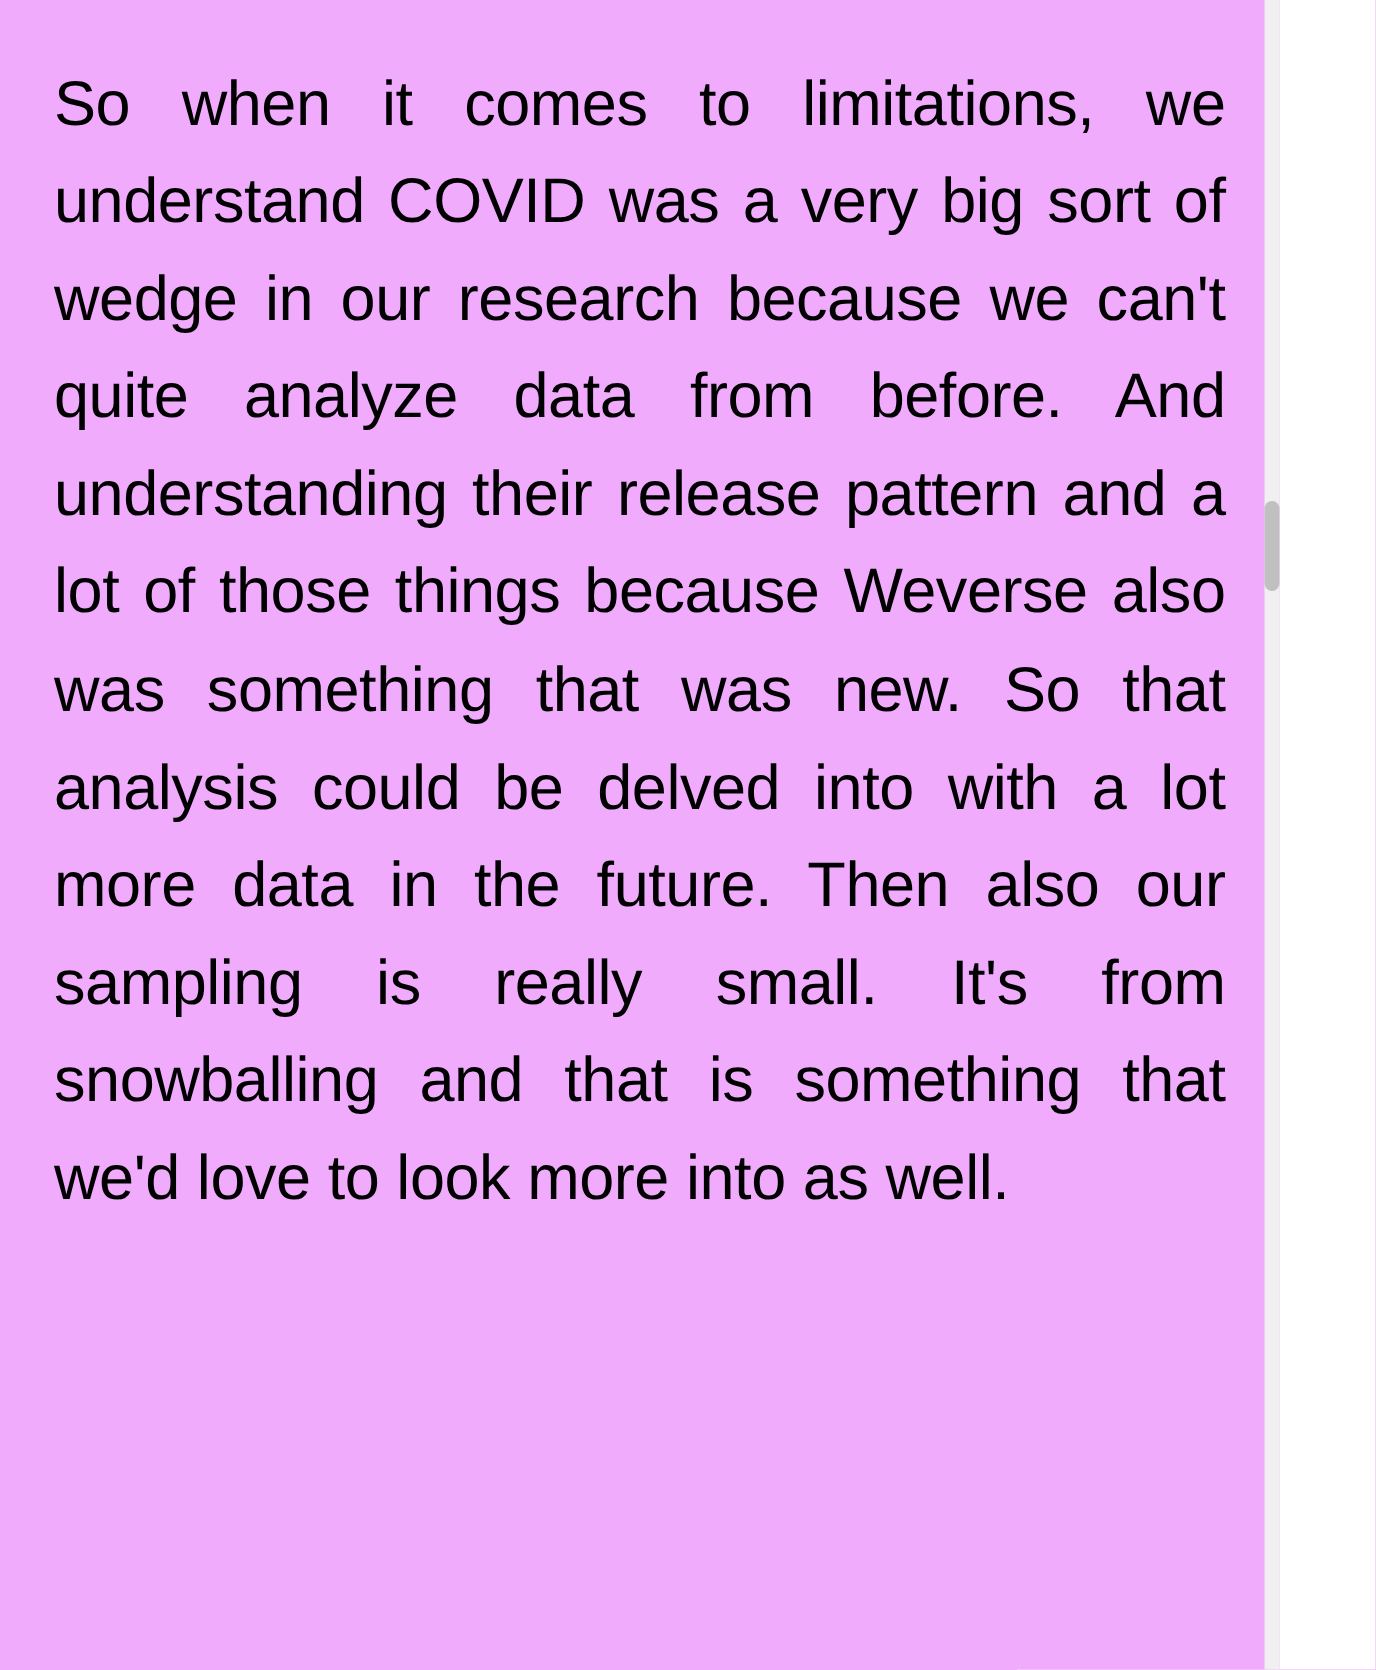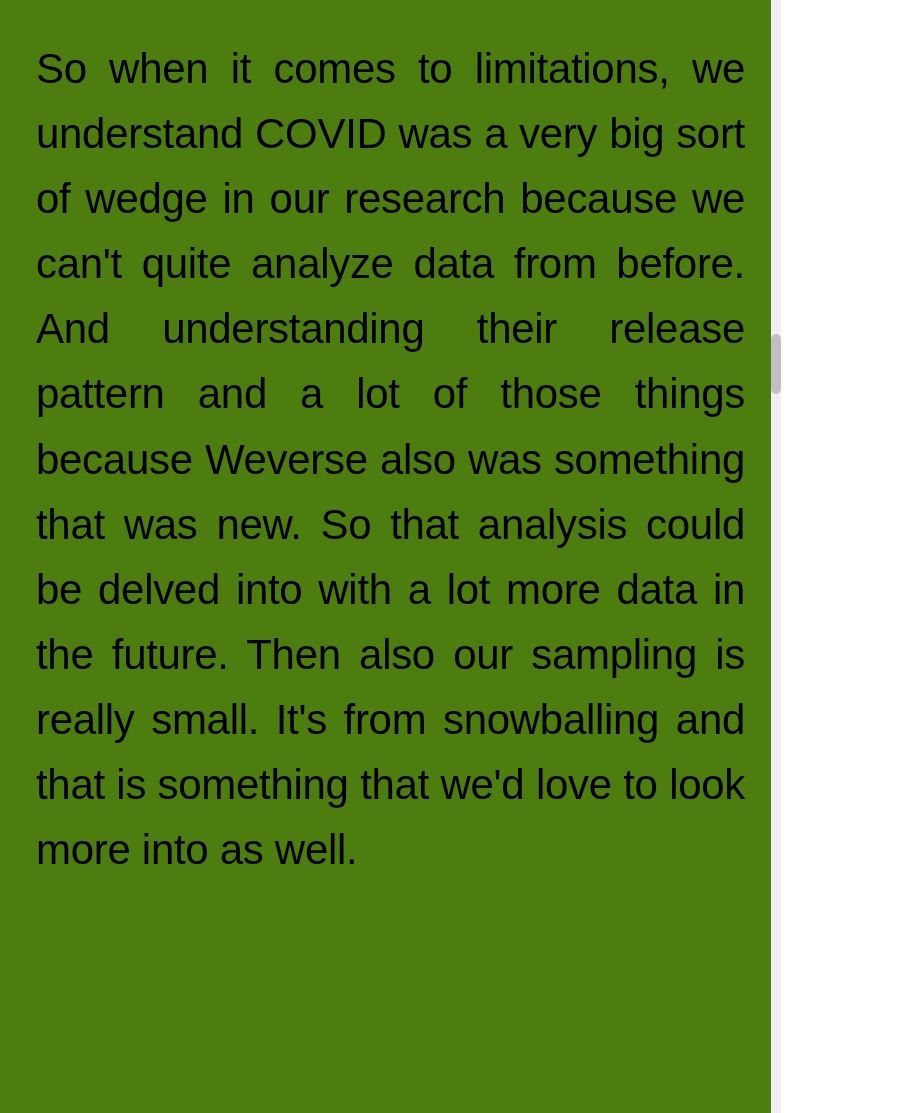--- a/index.html
+++ b/index.html
@@ -12,23 +12,23 @@
       background-color: #ffffff;
       width: 917px;
       min-height: 1113px;
       display: flex;
       align-items: flex-start;
       justify-content: flex-start;
       font-family: -apple-system, BlinkMacSystemFont, 'Helvetica Neue', Arial, sans-serif;
     }
 
     .page-container {
-      width: 781px;
+      width: 853px;
       min-height: 1113px;
-      background-color: #4d7c0f;
+      background-color: #f0abfc;
       position: relative;
       padding: 36px 36px 36px 36px;
     }
 
     .text-block {
       font-size: 42px;
       line-height: 1.55;
       color: #000000;
       text-align: justify;
       font-weight: 400;

